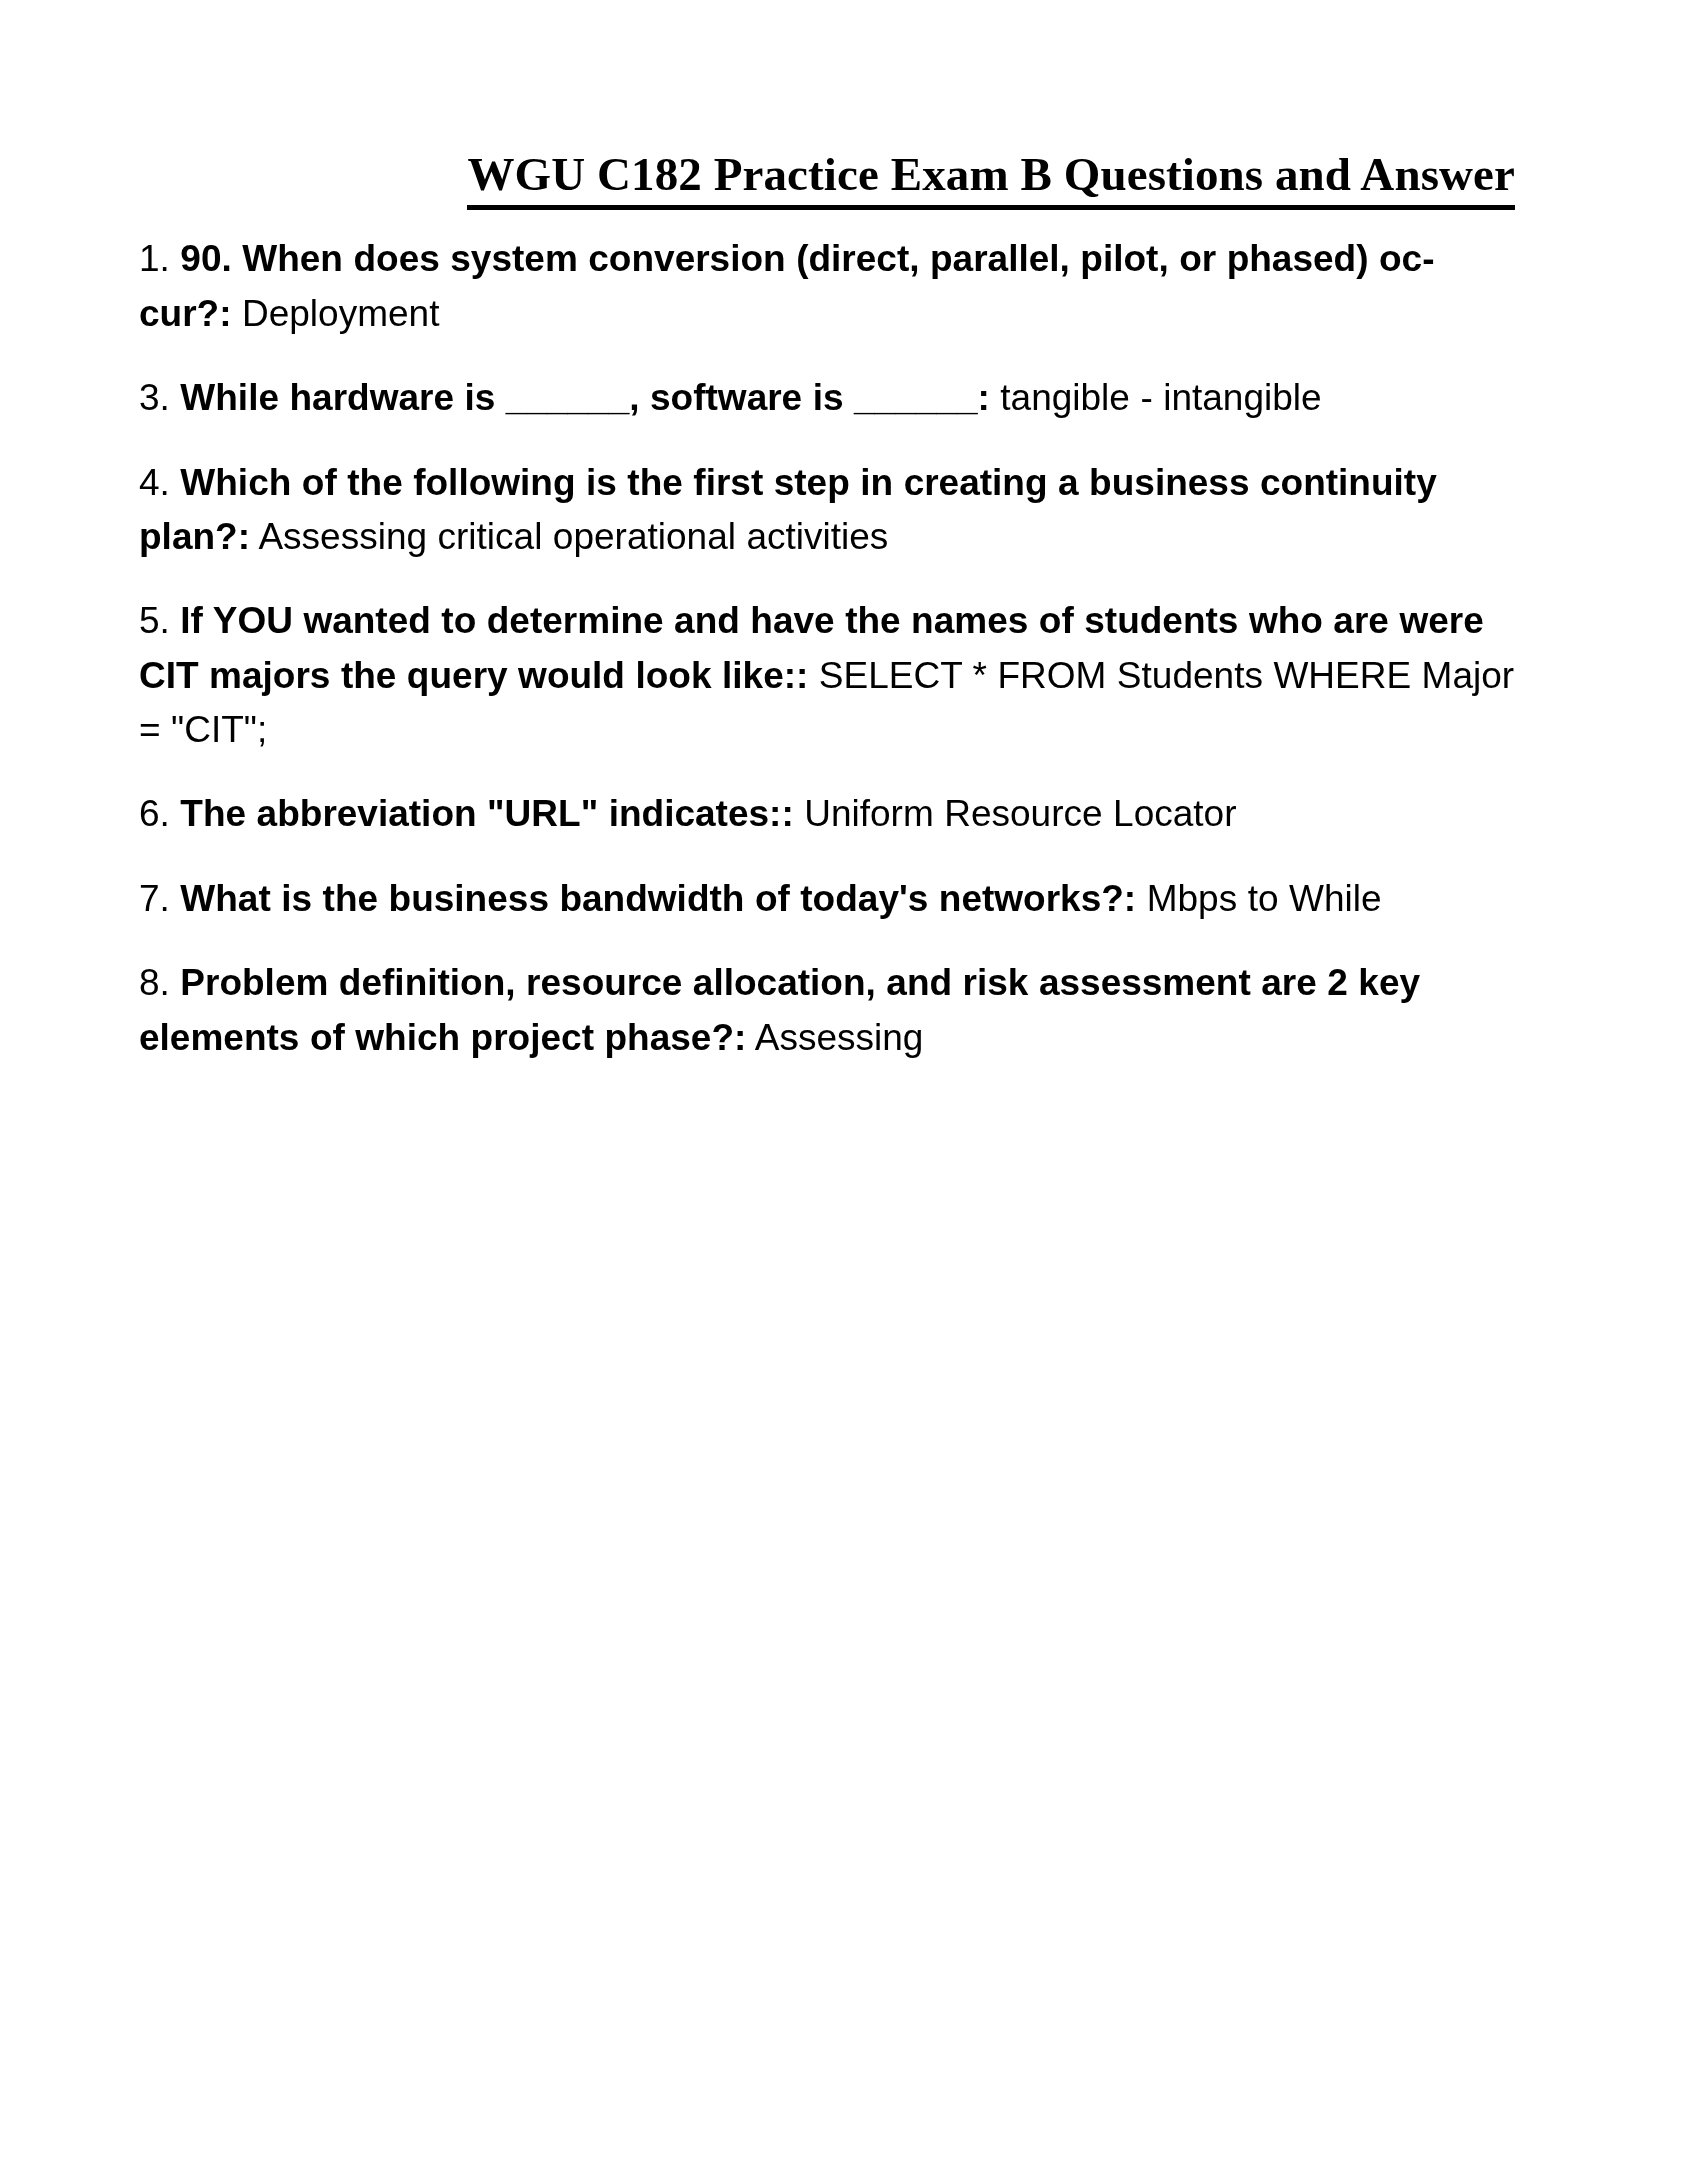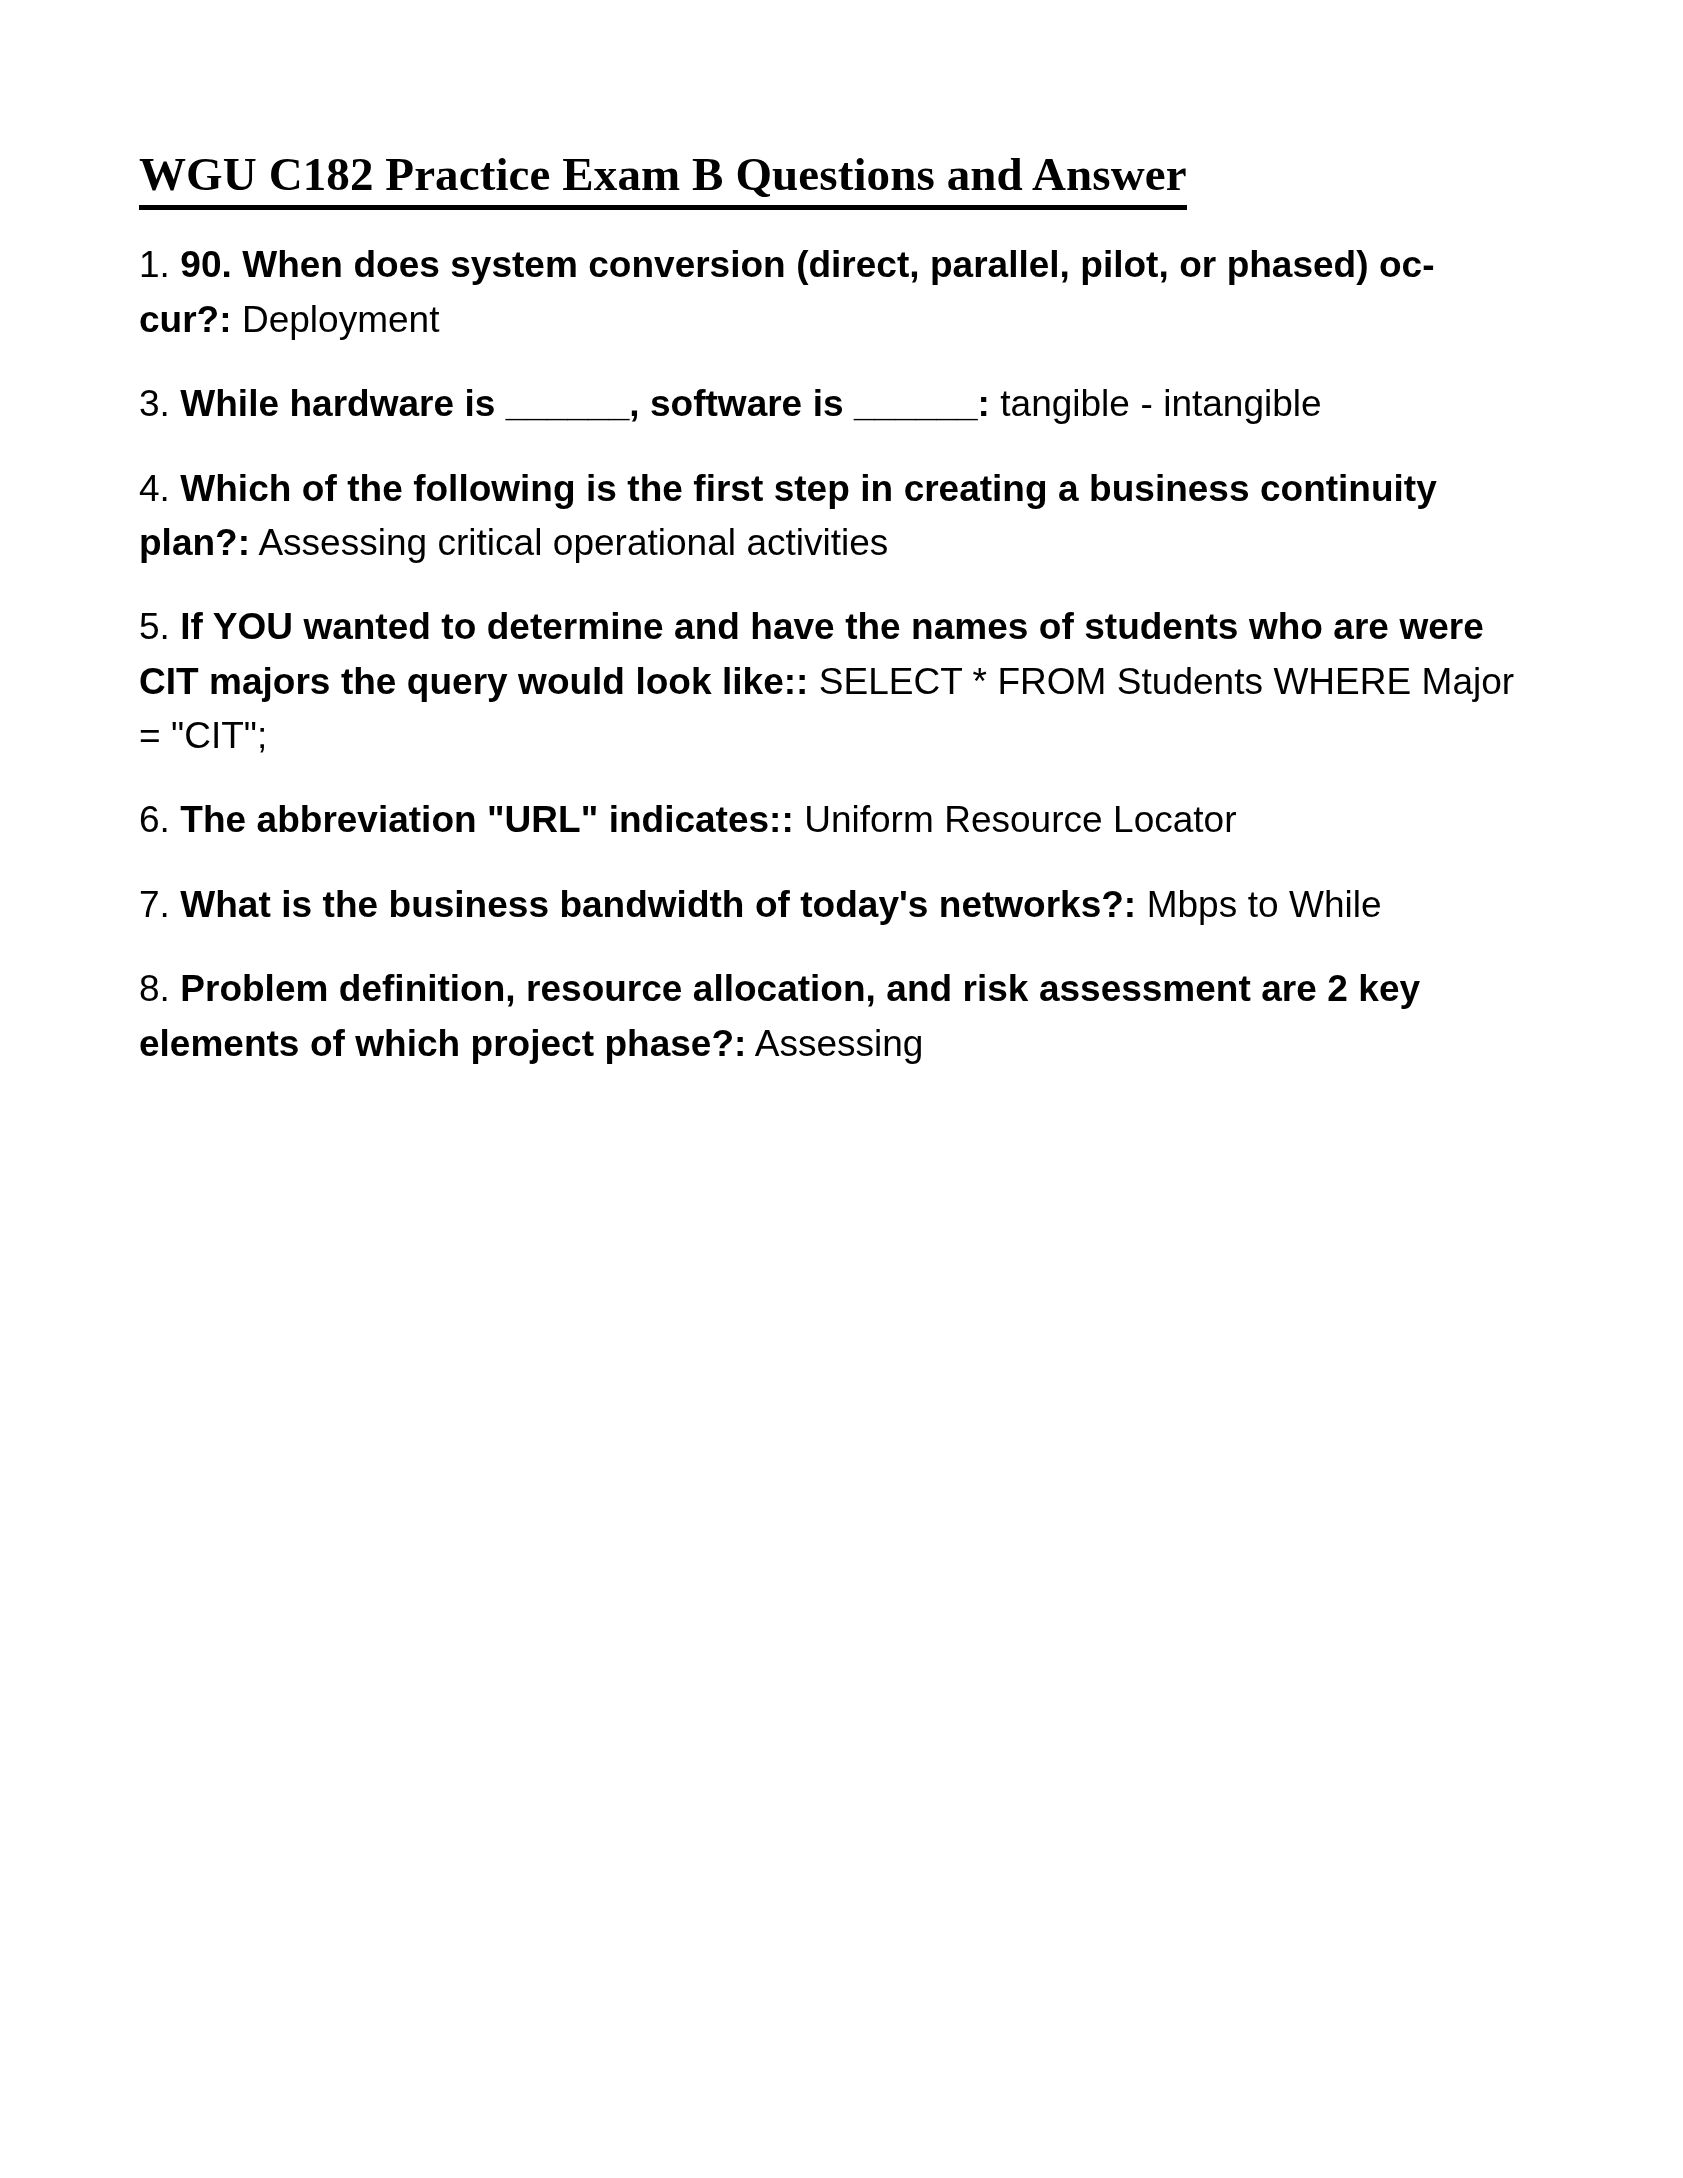--- a/index.html
+++ b/index.html
@@ -30,21 +30,21 @@
     top: 147px;
     width: 1376px;
   }
 
   
   .doc-title {
     font-family: "Liberation Serif", "DejaVu Serif", serif;
     font-weight: bold;
     font-size: 47px;
     line-height: 1.18;
-    text-align: left;
+    text-align: right;
     margin: 0 0 6px 0;
     letter-spacing: 0.1px;
     white-space: nowrap;
   }
   .doc-title .underlined {
     border-bottom: 5px solid #000;
     padding-bottom: 3px;
     display: inline-block;
   }
 
@@ -55,21 +55,21 @@
     list-style: none;
   }
   .qa-item {
     font-size: 37px;
     line-height: 1.47;
     margin: 0 0 30px 0;
     text-align: left;
     word-spacing: 0.2px;
   }
   .qa-item:first-child {
-    margin-top: 28px;
+    margin-top: 22px;
   }
   .qa-num {
     font-weight: normal;
   }
   .qa-question {
     font-weight: bold;
   }
   .qa-answer {
     font-weight: normal;
   }

